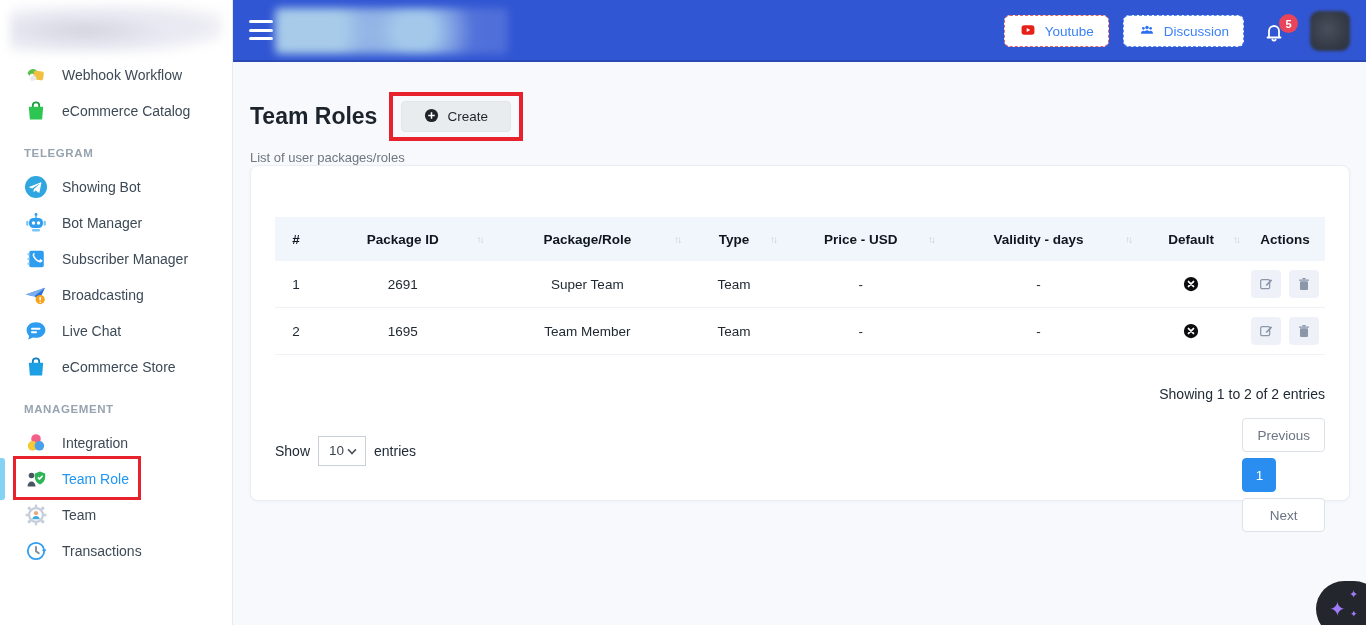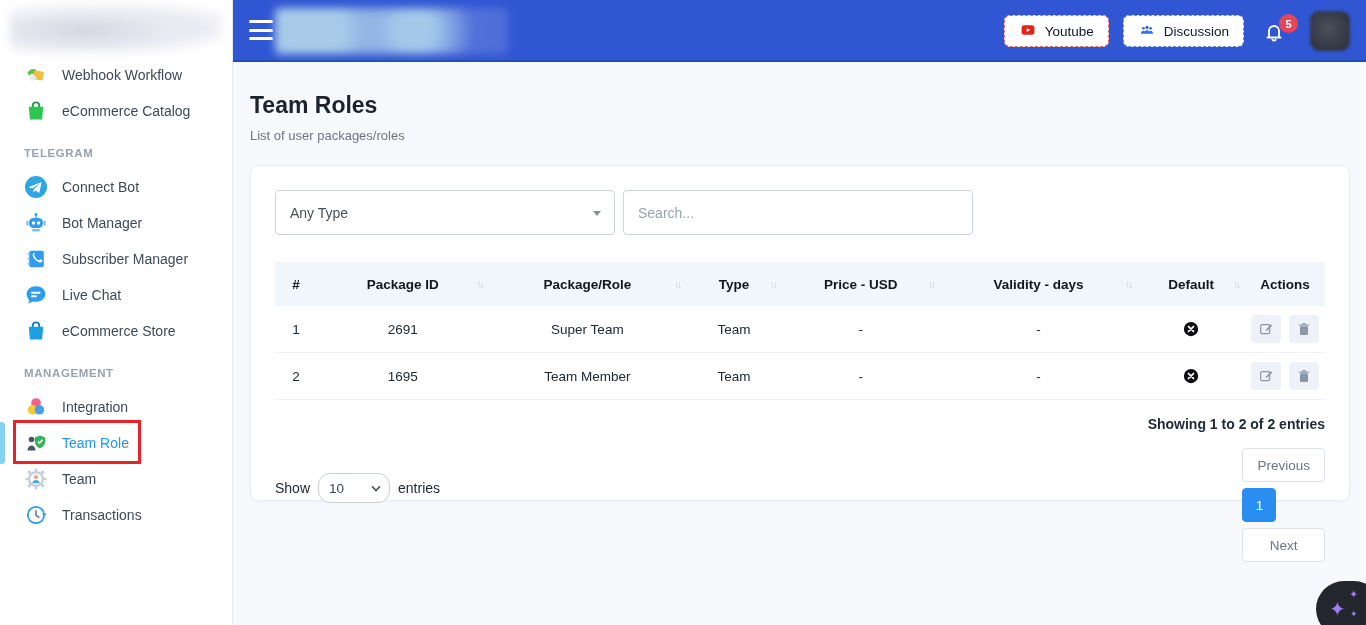--- a/index.html
+++ b/index.html
@@ -51,21 +51,21 @@
     position:absolute; left:42px; top:8px; width:233px; height:46px; border-radius:4px;
     background:
       radial-gradient(circle at 16% 50%, #a7cbe9 0 16%, rgba(120,150,230,0) 48%),
       radial-gradient(circle at 60% 50%, #a3c8ea 0 14%, rgba(120,150,230,0) 42%),
       linear-gradient(90deg, rgba(255,255,255,.28), rgba(255,255,255,.14));
     filter:blur(4px);
   }
   .top-right { position:absolute; right:16px; top:0; height:62px; display:flex; align-items:center; gap:14px; }
   .pill-btn {
     display:flex; align-items:center; gap:8px; height:32px; padding:0 14px;
-    background:#fff; border-radius:6px; font-size:13.5px; color:#0f172a; cursor:pointer;
+    background:#fff; border-radius:6px; font-size:13.5px; color:#3b82f6; cursor:pointer;
   }
   .pill-btn.youtube { border:1.6px dashed #e06666; }
   .pill-btn.discussion { border:1.6px dashed #5b8def; }
   .pill-btn svg { width:18px; height:14px; }
   .bell-wrap { position:relative; width:28px; height:30px; cursor:pointer; margin-left:4px; }
   .bell-wrap svg { width:24px; height:24px; margin-top:4px; }
   .badge {
     position:absolute; top:-2px; right:-8px; min-width:19px; height:19px; padding:0 4px;
     background:#e8445a; color:#fff; font-size:11px; font-weight:bold;
     border-radius:10px; display:flex; align-items:center; justify-content:center;
@@ -126,30 +126,30 @@
   .act-btn {
     width:30px; height:28px; background:#eef2f8; border:none; border-radius:4px;
     display:flex; align-items:center; justify-content:center; cursor:pointer;
   }
   .act-btn svg { width:16px; height:16px; }
   .circle-x { width:18px; height:18px; vertical-align:middle; }
   
   .table-footer { display:flex; justify-content:space-between; margin-top:14px; }
   .show-group { display:flex; align-items:center; gap:8px; font-size:14px; color:#212b36; }
   .page-size {
-    position:relative; width:72px; height:30px; border:1px solid #c9d0d8; border-radius:12px;
+    position:relative; width:48px; height:30px; border:1px solid #c9d0d8; border-radius:0;
     display:flex; align-items:center; padding:0 10px; font-size:13.5px; color:#3c4550;
     background:#fff; cursor:pointer;
   }
   .page-size .chev {
     position:absolute; right:9px; top:9px; width:8px; height:8px;
     border-right:2px solid #4a525c; border-bottom:2px solid #4a525c; transform:rotate(45deg) scale(.8);
   }
   .footer-right { display:flex; flex-direction:column; align-items:flex-end; }
-  .showing-text { font-size:14px; color:#212b36; margin-top:2px;font-weight:bold; }
+  .showing-text { font-size:14px; color:#212b36; margin-top:17px; }
   .pagination { display:flex; gap:6px; margin-top:16px;flex-direction:column; }
   .page-btn {
     height:34px; padding:0 14px; background:#fff; border:1px solid #dde2e8; border-radius:4px;
     font-size:13.5px; color:#6b7583; cursor:pointer; display:flex; align-items:center; justify-content:center;
     font-family:"Liberation Sans", sans-serif;
   }
   .page-btn.current { width:34px; padding:0; background:#2a8ef0; border-color:#2a8ef0; color:#fff; }
   
   .ai-bubble {
     position:absolute; right:-16px; bottom:-12px; width:66px; height:56px;
@@ -190,21 +190,21 @@
 
     <div class="side-section">TELEGRAM</div>
 
     <div class="side-item">
       <span class="sicon">
         <svg viewBox="0 0 24 24">
             <circle cx="12" cy="12" r="11" fill="#2fa6e0"></circle>
             <path d="M5.6 11.7l10.9-4.3c.6-.25 1.05.1.83.95l-1.85 8.8c-.13.6-.5.75-1.05.45l-2.85-2.1-1.35 1.3c-.2.2-.4.3-.7.3l.2-2.85 5.3-4.8c.23-.2-.05-.3-.33-.12l-6.55 4.1-2.8-.9c-.6-.2-.6-.62.25-.83z" fill="#fff"></path>
           </svg>
       </span>
-      <span class="slabel">Connect Bot</span>
+      <span class="slabel">Showing Bot</span>
     </div>
 
     <div class="side-item">
       <span class="sicon">
         <svg viewBox="0 0 24 24">
             <rect x="11" y="3.5" width="2" height="3.5" fill="#77c4f5"></rect>
             <circle cx="12" cy="3.5" r="1.4" fill="#2e9df0"></circle>
             <rect x="5" y="7" width="14" height="10" rx="4.5" fill="#2e9df0"></rect>
             <circle cx="9.5" cy="12" r="1.7" fill="#fff"></circle>
             <circle cx="14.5" cy="12" r="1.7" fill="#fff"></circle>
@@ -223,20 +223,32 @@
             <rect x="5.2" y="3.8" width="14.6" height="16.4" rx="2" fill="#2e9df0"></rect>
             <rect x="3.4" y="6" width="2.2" height="2.6" rx="1.1" fill="#8fd0f7"></rect>
             <rect x="3.4" y="10.7" width="2.2" height="2.6" rx="1.1" fill="#8fd0f7"></rect>
             <rect x="3.4" y="15.4" width="2.2" height="2.6" rx="1.1" fill="#8fd0f7"></rect>
             <path d="M10.2 8.6c1.2 2.6 2.7 4.1 5 5l1.3-1.5 2 1.3c-.5 1.8-1.8 2.3-3.4 1.8-2.9-1-5.3-3.4-6.3-6.3-.45-1.5.1-2.7 1.8-3.2z" fill="#fff"></path>
           </svg>
       </span>
       <span class="slabel">Subscriber Manager</span>
     </div>
 
+    <div class="side-item">
+      <span class="sicon">
+        <svg viewBox="0 0 24 24">
+            <path d="M1.8 11.5L21 4.8l-6.2 13.4-3.8-4.8z" fill="#2e6fd8"></path>
+            <path d="M1.8 11.5L21 4.8 10 13.4z" fill="#79b0f2"></path>
+            <circle cx="16.2" cy="16.6" r="4.6" fill="#f6a21b"></circle>
+            <rect x="15.4" y="13.8" width="1.6" height="3.7" rx="0.8" fill="#fff"></rect>
+            <rect x="15.4" y="18.4" width="1.6" height="1.5" rx="0.75" fill="#fff"></rect>
+          </svg>
+      </span>
+      <span class="slabel">Broadcasting</span>
+    </div>
 
     <div class="side-item">
       <span class="sicon">
         <svg viewBox="0 0 24 24">
             <path d="M12 3.2c5.4 0 9.4 3.5 9.4 7.8s-4 7.8-9.4 7.8c-1 0-2-.1-2.9-.4L4.2 20.5l1-3.5c-1.5-1.4-2.6-3.7-2.6-6 0-4.3 4-7.8 9.4-7.8z" fill="#2e9df0"></path>
             <rect x="7" y="8.8" width="9.5" height="1.9" rx="0.95" fill="#fff"></rect>
             <rect x="7" y="12.3" width="6" height="1.9" rx="0.95" fill="#fff"></rect>
           </svg>
       </span>
       <span class="slabel">Live Chat</span>
@@ -344,32 +356,34 @@
         <span class="badge">5</span>
       </div>
       <div class="avatar"></div>
     </div>
   </header>
 
   <main class="main">
     <div class="page-head">
       <div class="title-row">
         <h1 class="page-title">Team Roles</h1>
+        <div class="annot-create">
+          <button class="create-btn">
+            <span><svg viewBox="0 0 24 24">
+                  <circle cx="12" cy="12" r="10.5" fill="#1f242b"></circle>
+                  <path d="M12 6.8v10.4M6.8 12h10.4" stroke="#fff" stroke-width="2.4"></path>
+                </svg></span>
+            <span>Create</span>
+          </button>
+        </div>
       </div>
       <div class="page-sub">List of user packages/roles</div>
     </div>
 
     <section class="card">
-      <div class="filter-row">
-        <div class="select-box">
-          <span>Any Type</span>
-          <span class="caret"></span>
-        </div>
-        <input class="search-input" type="text" placeholder="Search..." style="">
-      </div>
 
       <table class="roles">
         <colgroup>
           <col style="width:42px">
             <col style="width:172px">
             <col style="width:198px">
             <col style="width:96px">
           <col style="width:158px">
             <col style="width:198px">
             <col style="width:108px">

